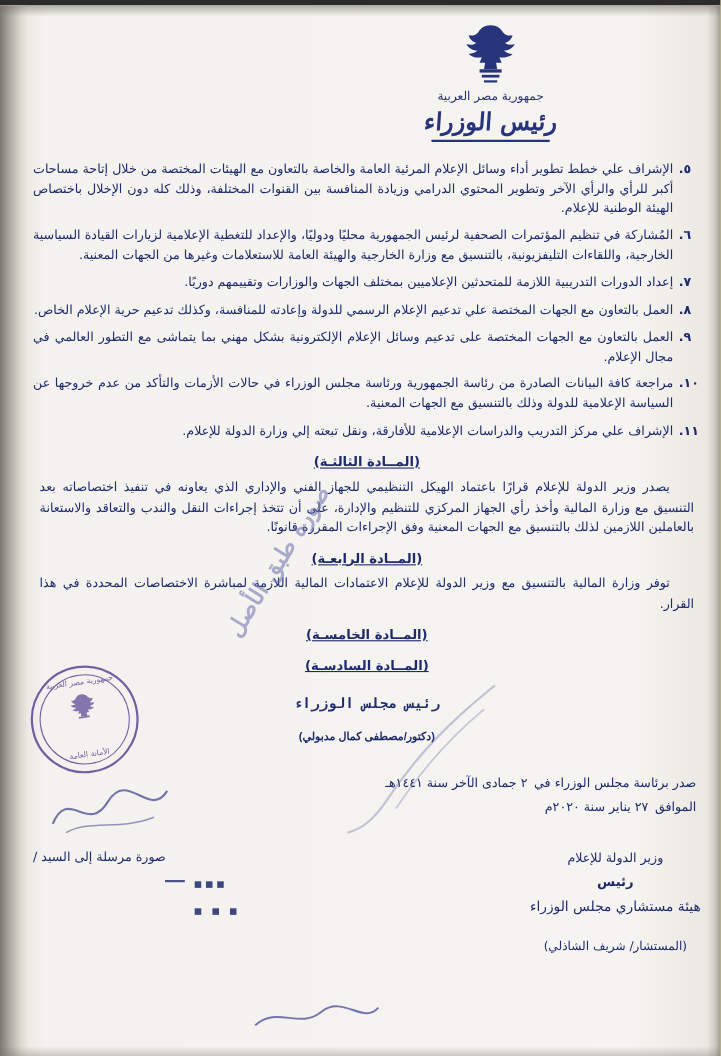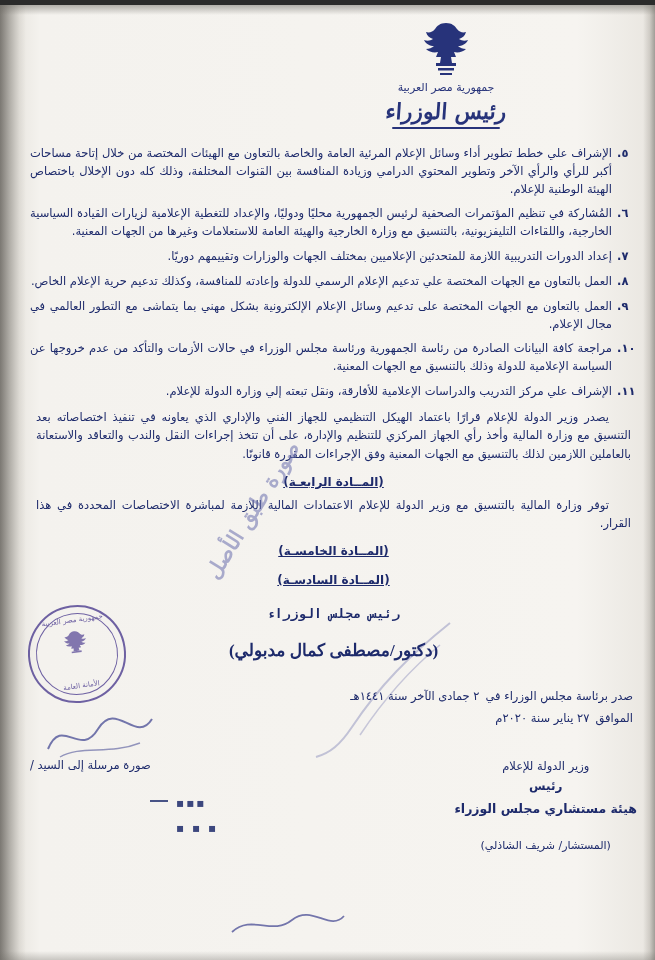--- a/index.html
+++ b/index.html
@@ -126,24 +126,24 @@
   
   .sign-title{
     text-align:center;
     font-size:13px;
     font-weight:bold;
     margin-top:16px;
     font-family:Liberation Mono, monospace;
   }
   .sign-name{
     text-align:center;
-    font-size:17px;
+    font-size:10px;
     font-weight:bold;
     margin-top:12px;
-    font-family:Liberation Serif, serif;
+    font-family:Liberation Sans, sans-serif;
   }
 
   .dates{
     margin-top:22px;
     font-size:11.5px;
     line-height:1.9;
     display:block;
   }
   .date-row{
     display:flex;
@@ -158,21 +158,21 @@
     margin-top:26px;
     display:flex;
     justify-content:space-between;
     align-items:flex-start;
     font-size:11.5px;
   }
   .footer-right{ text-align:right; line-height:1.7;}
   .footer-left{ text-align:center; line-height:1.8; }
   .footer-left .l1{font-size:11.5px;}
   .footer-left .l2{font-size:12px;font-weight:bold;}
-  .footer-left .l3{font-size:12.5px;font-weight:bold;}
+  .footer-left .l3{font-size:12.5px;font-weight:normal;}
   .footer-left .l4{font-size:11px;margin-top:16px;}
 
   
   .stamp-circle{
     position:absolute;
     left:28px; top:600px;
     width:98px;height:98px;
     border:2px solid #3b2a86;
     border-radius:50%;
     opacity:.72;
@@ -290,20 +290,21 @@
       <div class="item">
         <div class="num">١٠.</div>
         <div class="txt">مراجعة كافة البيانات الصادرة من رئاسة الجمهورية ورئاسة مجلس الوزراء في حالات الأزمات والتأكد من عدم خروجها عن السياسة الإعلامية للدولة وذلك بالتنسيق مع الجهات المعنية.</div>
       </div>
 
       <div class="item">
         <div class="num">١١.</div>
         <div class="txt">الإشراف علي مركز التدريب والدراسات الإعلامية للأفارقة، ونقل تبعته إلي وزارة الدولة للإعلام.</div>
       </div>
 
+      <div class="article-title">(المــادة الثالثـة)</div>
       <div class="para indent">يصدر وزير الدولة للإعلام قرارًا باعتماد الهيكل التنظيمي للجهاز الفني والإداري الذي يعاونه في تنفيذ اختصاصاته بعد التنسيق مع وزارة المالية وأخذ رأي الجهاز المركزي للتنظيم والإدارة، على أن تتخذ إجراءات النقل والندب والتعاقد والاستعانة بالعاملين اللازمين لذلك بالتنسيق مع الجهات المعنية وفق الإجراءات المقررة قانونًا.</div>
 
       <div class="article-title">(المــادة الرابعـة)</div>
       <div class="para indent">توفر وزارة المالية بالتنسيق مع وزير الدولة للإعلام الاعتمادات المالية اللازمة لمباشرة الاختصاصات المحددة في هذا القرار.</div>
 
       <div class="article-title">(المــادة الخامسـة)</div>
 
       <div class="article-title">(المــادة السادسـة)</div>
 
       <div class="sign-title">رئيس مجلس الوزراء</div>

